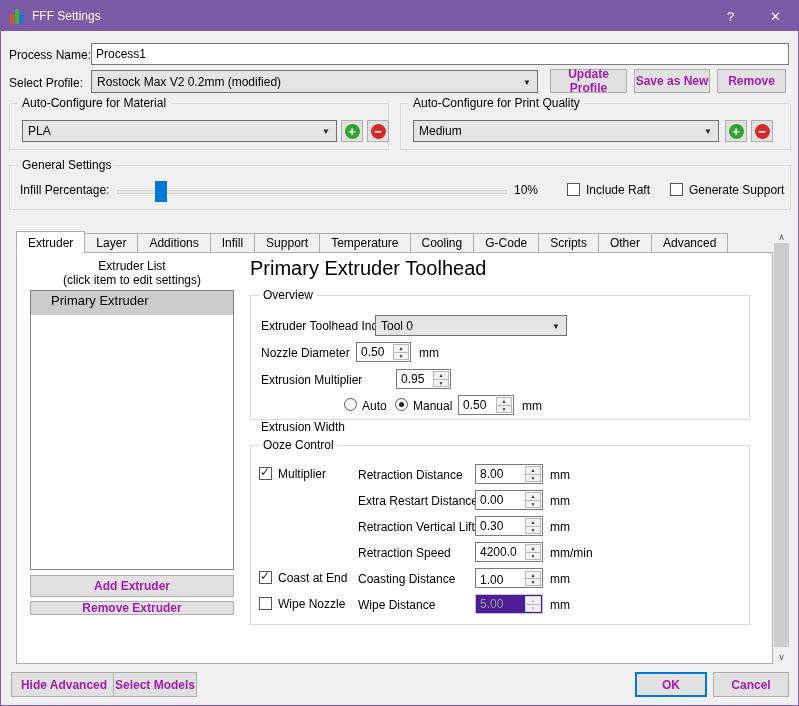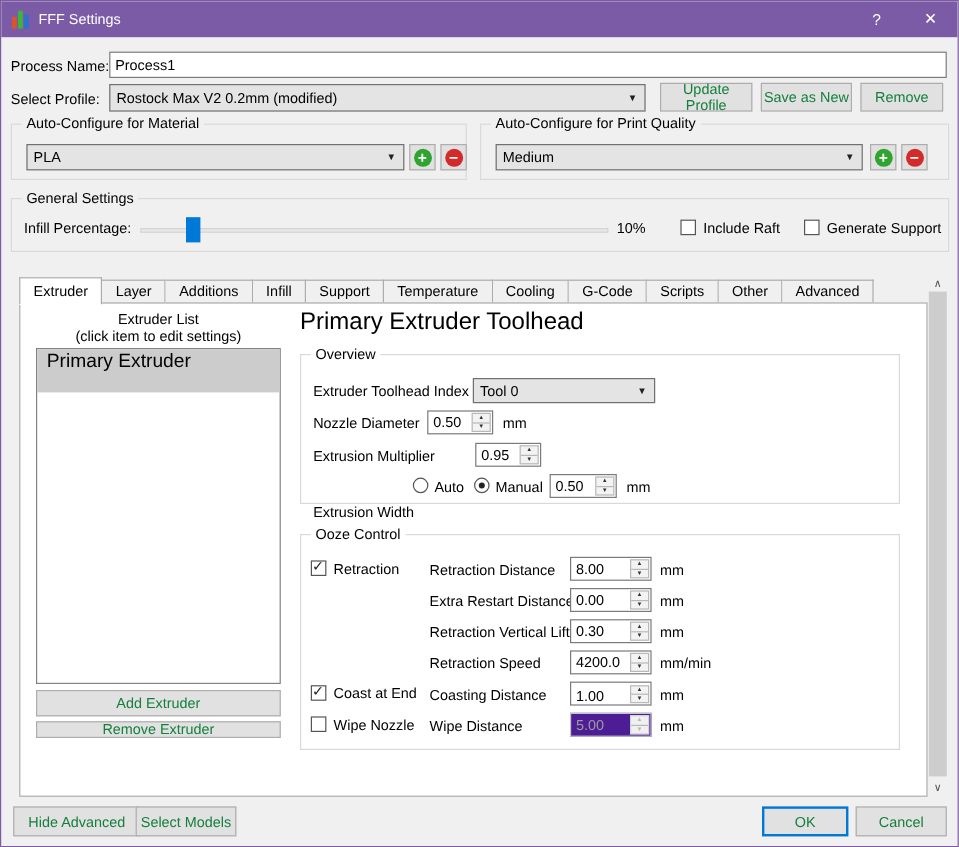--- a/index.html
+++ b/index.html
@@ -32,22 +32,23 @@
     position:absolute; background:#fff; border:1px solid #7A7A7A;
     font-size:12px; padding:2px 4px; font-family: inherit; color:#000;
   }
   .combo {
     position:absolute; background:#E4E4E4; border:1px solid #707070;
     display:flex; align-items:center; font-size:12px; color:#000; padding-left:5px;
   }
   .combo .arrow { position:absolute; right:6px; top:50%; transform:translateY(-50%); font-size:8px; color:#222; }
   .btn {
     position:absolute; background:#E1E1E1; border:1px solid #ADADAD;
-    font-size:12px; color:#15803d; display:flex; align-items:center; justify-content:center;
+    font-size:12px; color:#a21caf; display:flex; align-items:center; justify-content:center;
     font-family: inherit;
+    font-weight: bold;
   }
   .btn.default { border:2px solid #0078D7; }
   .groupbox { position:absolute; border:1px solid #D9D9D9; }
   .groupbox > .legend {
     position:absolute; top:-8px; left:8px; background:#F0F0F0; padding:0 4px;
     font-size:12px; color:#000; white-space:nowrap;
   }
   .groupbox.on-white > .legend { background:#fff; }
   .roundbtn {
     position:absolute; width:22px; height:22px; background:#E1E1E1; border:1px solid #ADADAD;
@@ -99,21 +100,21 @@
   }
   .tabpanel {
     position:absolute; left:15px; top:251px; width:757px; height:412px;
     background:#fff; border:1px solid #ACACAC; z-index:1;
   }
 
   
   .list-title { position:absolute; left:13px; top:6px; width:204px; text-align:center; font-size:12px; }
   .list-subtitle { position:absolute; left:13px; top:20px; width:204px; text-align:center; font-size:12px; }
   .listbox { position:absolute; left:13px; top:37px; width:204px; height:280px; background:#fff; border:1px solid #828282; }
-  .list-item { height:36px; font-size:16px; padding:2px 8px; }
+  .list-item { height:24px; font-size:13px; padding:2px 20px; }
   .list-item.selected { background:#CCCCCC; }
 
   .panel-heading { position:absolute; left:233px; top:4px; font-size:20px; color:#000; white-space:nowrap; }
 
   
   .scrollbar { position:absolute; left:772px; top:228px; width:17px; height:435px; background:#F0F0F0; }
   .sb-arrow { position:absolute; left:0; width:17px; height:15px; display:flex; align-items:center; justify-content:center;
               font-size:9px; color:#505050; }
   .sb-thumb { position:absolute; left:1px; top:14px; width:15px; height:404px; background:#CDCDCD; }
 </style>
@@ -211,21 +212,21 @@
 
     <button class="btn" style="left:13px; top:322px; width:204px; height:22px;">Add Extruder</button>
     <button class="btn" style="left:13px; top:348px; width:204px; height:14px;">Remove Extruder</button>
 
     <div class="panel-heading">Primary Extruder Toolhead</div>
 
     <div class="groupbox on-white" style="left:233px; top:42px; width:500px; height:125px;">
       <span class="legend">Overview</span>
 
       <span class="lbl" style="left:10px; top:23px;">Extruder Toolhead Index</span>
-      <div class="combo" style="left:143px; top:19px; width:152px; height:21px;">
+      <div class="combo" style="left:124px; top:19px; width:192px; height:21px;">
         <span>Tool 0</span>
         <span class="arrow">▼</span>
       </div>
 
       <span class="lbl" style="left:10px; top:50px;">Nozzle Diameter</span>
       <div class="spin" style="left:105px; top:46px; width:55px;">
         <span class="val">0.50</span>
         <span class="sbtns">
             <span>▲</span>
             <span>▼</span>
@@ -254,21 +255,21 @@
             <span>▼</span>
           </span>
       </div>
       <span class="unit" style="left:271px; top:103px;">mm</span>
     </div>
 
     <div class="groupbox on-white" style="left:233px; top:192px; width:500px; height:180px;padding-left:36px;">
       <span class="legend">Ooze Control</span>
 
       <span class="checkbox checked" style="left:8px; top:21px;"></span>
-      <span class="cb-label" style="left:27px; top:21px;">Retraction</span>
+      <span class="cb-label" style="left:27px; top:21px;">Multiplier</span>
 
       <span class="lbl" style="left:107px; top:22px;">Retraction Distance</span>
       <div class="spin" style="left:224px; top:18px; width:68px;">
         <span class="val">8.00</span>
         <span class="sbtns">
             <span>▲</span>
             <span>▼</span>
           </span>
       </div>
       <span class="unit" style="left:299px; top:22px;">mm</span>

